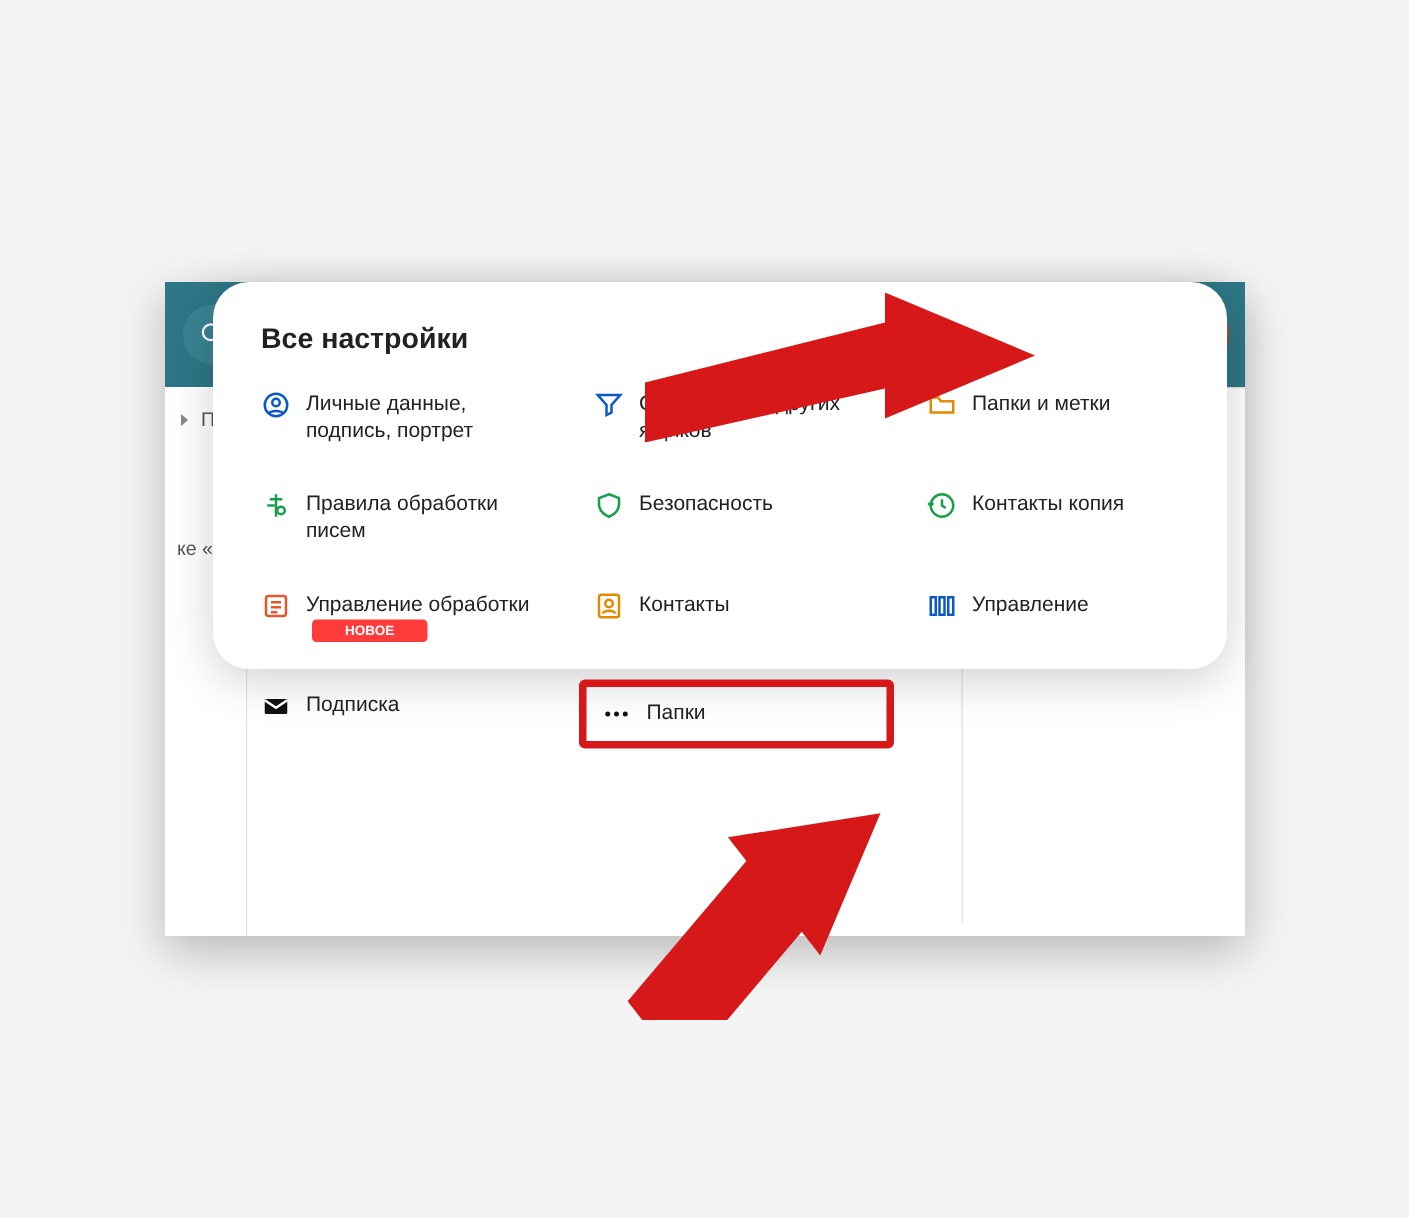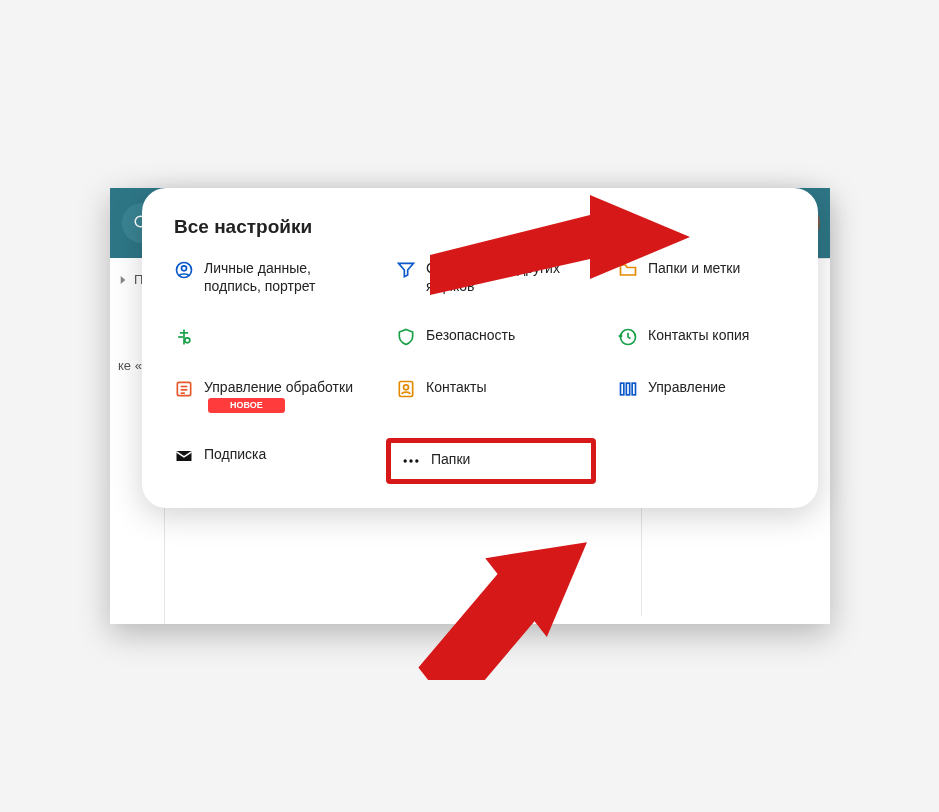--- a/index.html
+++ b/index.html
@@ -34,21 +34,21 @@
   .right { position:absolute; right:10px; top:0; height:70px; display:flex; align-items:center; gap:10px; }
   .toprect { width:24px; height:24px; display:flex; align-items:center; justify-content:center; }
   .gearwrap { width:40px; height:40px; border:4px solid #d71818; display:flex; align-items:center; justify-content:center; position:relative; background:#337f90;}
   .gearwrap .dot { position:absolute; top:-2px; right:-2px; width:8px; height:8px; border-radius:50%; background:#ff3b3b; border:1px solid #fff; }
   .avatar { width:40px; height:40px; border-radius:50%; background:linear-gradient(135deg,#b98e6e,#6a4a3a); }
   .sidebar { position:absolute; left:0; top:70px; width:55px; bottom:0; background:#fff; border-right:1px solid #e5e5e5; padding-top:8px; }
   .sidebar-row { display:flex; align-items:center; gap:4px; padding:6px 6px; color:#555; font-size:13px;}
   .sidebar-text { position:absolute; left:8px; top:100px; font-size:13px; color:#555; }
   .content { position:absolute; left:55px; right:0; top:70px; bottom:0; background:#fff; border-top:1px solid #e5e5e5;}
   .panel {
-    position:absolute; left:32px; top:0px; right:12px; height:320px;
+    position:absolute; left:32px; top:0px; right:12px; height:258px;
     background:#fff; border-radius:24px; box-shadow:0 8px 32px rgba(0,0,0,0.18);
     padding:28px 32px;
   }
   .panel h2 { font-size:19px; font-weight:700; color:#222; margin-bottom:22px; }
   .grid { display:grid; grid-template-columns: 190px 190px 180px; column-gap:8px; row-gap:24px;gap:32px; }
   .item { display:flex; align-items:flex-start; gap:10px; font-size:14px; color:#222; cursor:pointer; }
   .item .txt { line-height:1.25; }
   .item .ic { width:20px; height:20px; flex:0 0 20px; display:flex; align-items:center; justify-content:center; }
   .badge { display:inline-block; background:#ff3b3b; color:#fff; font-size:9px; font-weight:700; padding:2px 22px; border-radius:3px; margin-left:4px; vertical-align:middle; }
   .highlight { border:5px solid #d71818; padding:8px 10px; margin:-8px -10px; border-radius:4px;}
@@ -150,20 +150,21 @@
 
         <div class="item">
           <span class="ic">
             <svg viewBox="0 0 24 24" width="20" height="20" fill="none" stroke="#18a048" stroke-width="2">
                 <path d="M12 3v18"></path>
                 <path d="M7 7h10"></path>
                 <path d="M5 12h6"></path>
                 <circle cx="16" cy="16" r="3"></circle>
               </svg>
           </span>
+          <span class="txt">Правила обработки писем</span>
         </div>
 
         <div class="item">
           <span class="ic">
             <svg viewBox="0 0 24 24" width="20" height="20" fill="none" stroke="#18a048" stroke-width="2">
                 <path d="M12 3l8 3v5c0 5-3.5 8-8 10-4.5-2-8-5-8-10V6l8-3z"></path>
               </svg>
           </span>
           <span class="txt">Безопасность</span>
         </div>

